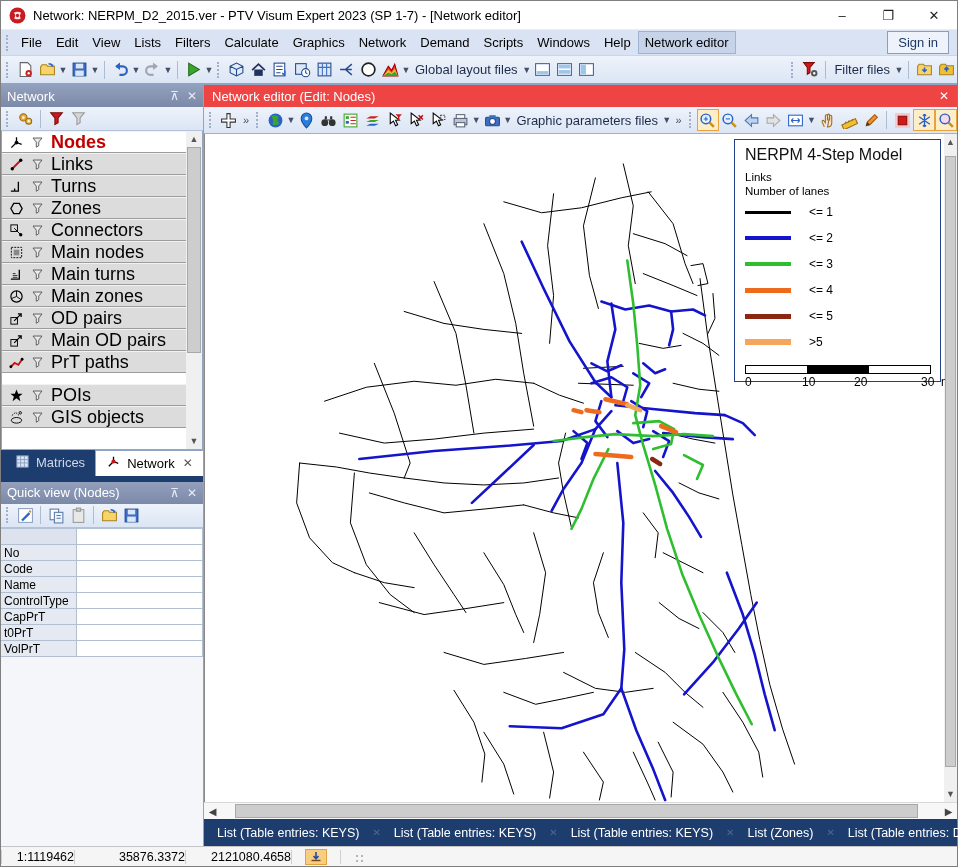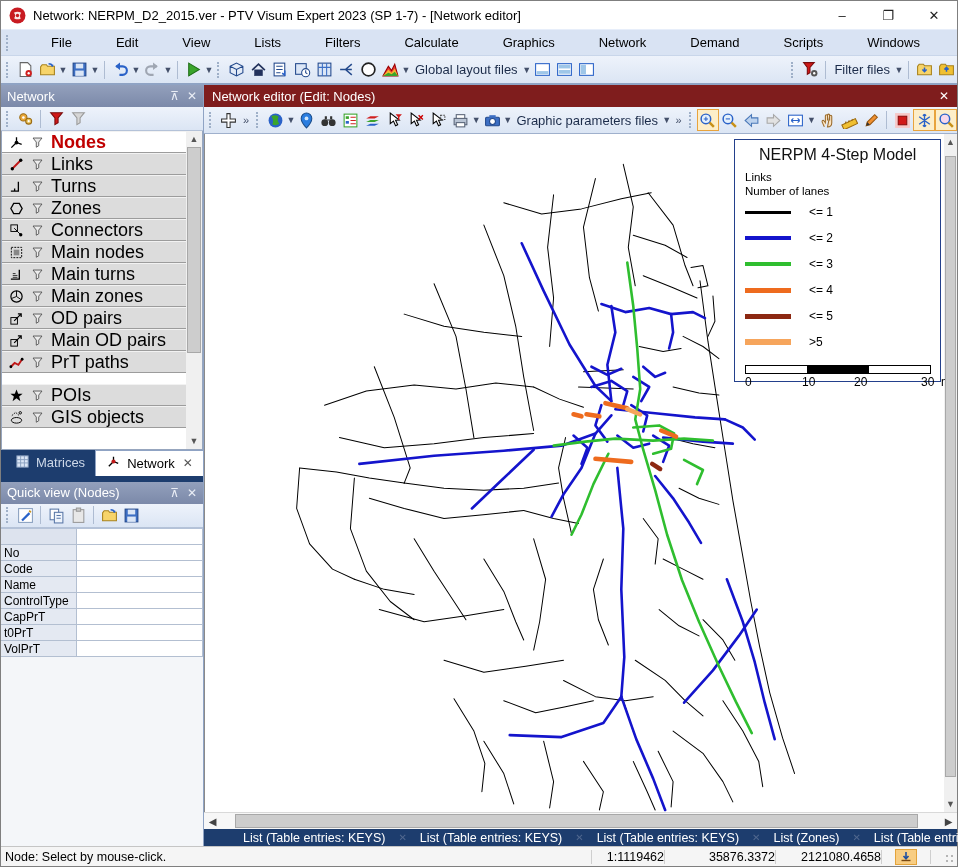--- a/index.html
+++ b/index.html
@@ -10,21 +10,21 @@
   
   .titlebar { height:28px; background:#fff; display:flex; align-items:center; padding-left:8px; flex:none; }
   .app-icon { width:17px; height:17px; margin-right:7px; flex:none; }
   .title { font-size:13px; }
   .winbtns { margin-left:auto; display:flex; height:100%; }
   .winbtn { width:46px; height:100%; display:flex; align-items:center; justify-content:center; font-size:13px; color:#222; cursor:default; }
 
   
   .menubar { height:26px; background:#d9e3f3; display:flex; align-items:center; padding-left:2px; flex:none; border-top:1px solid #e7eefa; }
   .grip { width:5px; height:16px; border-left:2px dotted #9fb0c8; margin:0 3px; flex:none; }
-  .menu-item { padding:4px 7px; cursor:default;margin-left:30px; }
+  .menu-item { padding:4px 7px; cursor:default; }
   .menu-item.active { background:#c6d3e8; border:1px solid #9fb2cf; padding:3px 6px; }
   .signin { margin-left:auto; margin-right:8px; border:1px solid #8d9db8; background:#eef3fb; color:#1f3864; padding:3px 10px; }
 
   
   .toolbar { background:linear-gradient(#eef3fb,#dbe5f4); display:flex; align-items:center; flex:none; }
   .main-toolbar { height:30px; border-top:1px solid #c9d6ea; border-bottom:2px solid #8fa3c4; padding-left:2px; }
   .tb-icon { width:22px; height:22px; display:inline-flex; align-items:center; justify-content:center; flex:none; cursor:default; }
   .tb-icon svg { width:17px; height:17px; }
   .tb-icon.hl { border:1px solid #e8a33d; background:#fdeec9; }
   .tb-dd { font-size:9px; color:#44506a; width:10px; text-align:center; cursor:default; }
@@ -73,42 +73,42 @@
   .ltab svg { width:15px; height:15px; }
 
   
   .qv-table { flex:1; background:#f4f6f9; overflow:hidden; border-top:1px solid #b4c2d8; }
   .qv-row { display:flex; height:16px; }
   .qv-row .lab { width:76px; background:#e4e9f2; border-right:1px solid #b3bfd1; border-bottom:1px solid #b3bfd1; padding:1px 3px; font-size:12px; flex:none; }
   .qv-row .val { flex:1; background:#fff; border-bottom:1px solid #b3bfd1; border-right:1px solid #b3bfd1; }
   .qv-row.hdr .lab { background:#dde3ee; }
 
   
-  .editor-header { height:22px; background:#7f1d1d; color:#fff; display:flex; align-items:center; padding:0 8px; font-size:13px; flex:none; }
+  .editor-header { height:22px; background:#ef4444; color:#fff; display:flex; align-items:center; padding:0 8px; font-size:13px; flex:none; }
   .editor-header .close { margin-left:auto; color:#fff; font-size:12px; }
   .editor-toolbar { height:27px; border-bottom:1px solid #9fb0cc; padding-left:2px; }
   .map-area { flex:1; position:relative; display:flex; min-height:0; background:#fff; border-left:1px solid #8a8a8a; }
   .map-canvas { flex:1; position:relative; background:#fff; min-width:0; }
   .map-canvas svg { position:absolute; inset:0; width:100%; height:100%; }
 
   
   .legend { position:absolute; top:5px; right:3px; width:207px; height:243px; background:#fff; border:1px solid #23408c; padding:6px 8px 4px 10px; }
-  .lg-title { font-size:16px; color:#111; margin-bottom:7px;margin-left:14px; }
+  .lg-title { font-size:16px; color:#111; margin-bottom:7px; }
   .lg-sub { font-size:11.5px; margin-bottom:2px; }
   .lg-row { display:flex; align-items:center; height:26px; }
   .lg-swatch { width:46px; margin-right:18px; flex:none; }
   .lg-label { font-size:12px; }
   .lg-scale { margin-top:10px; }
   .lg-bar { height:9px; border:1px solid #000; display:flex; width:186px; }
   .lg-bar div { flex:1; }
   .lg-ticks { position:relative; height:14px; font-size:12px; width:200px; }
   .lg-ticks span { position:absolute; top:1px; }
 
   
-  .bottom-tabs { height:17px; background:#1d3d6e; display:flex; align-items:center; color:#fff; font-size:12.5px; padding-left:26px; flex:none; }
+  .bottom-tabs { height:27px; background:#1d3d6e; display:flex; align-items:center; color:#fff; font-size:12.5px; flex:none; }
   .btab { padding:0 13px; white-space:nowrap; cursor:default; }
   .btab-x { color:#51688f; font-size:10px; }
 
   
   .statusbar { height:20px; background:#f5f5f5; border-top:1px solid #c5c5c5; display:flex; align-items:center; font-size:12.5px; flex:none; }
   .sb-msg { flex:1; padding-left:4px; }
   .sb-sep { width:1px; height:14px; background:#cfcfcf; }
   .sb-cell { text-align:right; }
   .sb-scale { width:72px; } .sb-x { width:110px; } .sb-y { width:105px; }
   .sb-iconcell { width:48px; display:flex; justify-content:center; }
@@ -950,21 +950,20 @@
           <span class="btab">List (Table entries: KEYS)</span>
           <span class="btab-x">✕</span>
           <span class="btab">List (Zones)</span>
           <span class="btab-x">✕</span>
           <span class="btab">List (Table entries: DUWEIGH</span>
         </div>
     </div>
   </div>
 
   <div class="statusbar">
-    <span class="sb-msg">Node: Select by mouse-click.</span>
     <span class="sb-sep"></span>
     <span class="sb-cell sb-scale">1:1119462</span>
     <span class="sb-sep"></span>
     <span class="sb-cell sb-x">35876.3372</span>
     <span class="sb-sep"></span>
     <span class="sb-cell sb-y">2121080.4658</span>
     <span class="sb-sep"></span>
     <span class="sb-iconcell">
         <span class="sb-dl">
       <svg viewBox="0 0 12 12">

